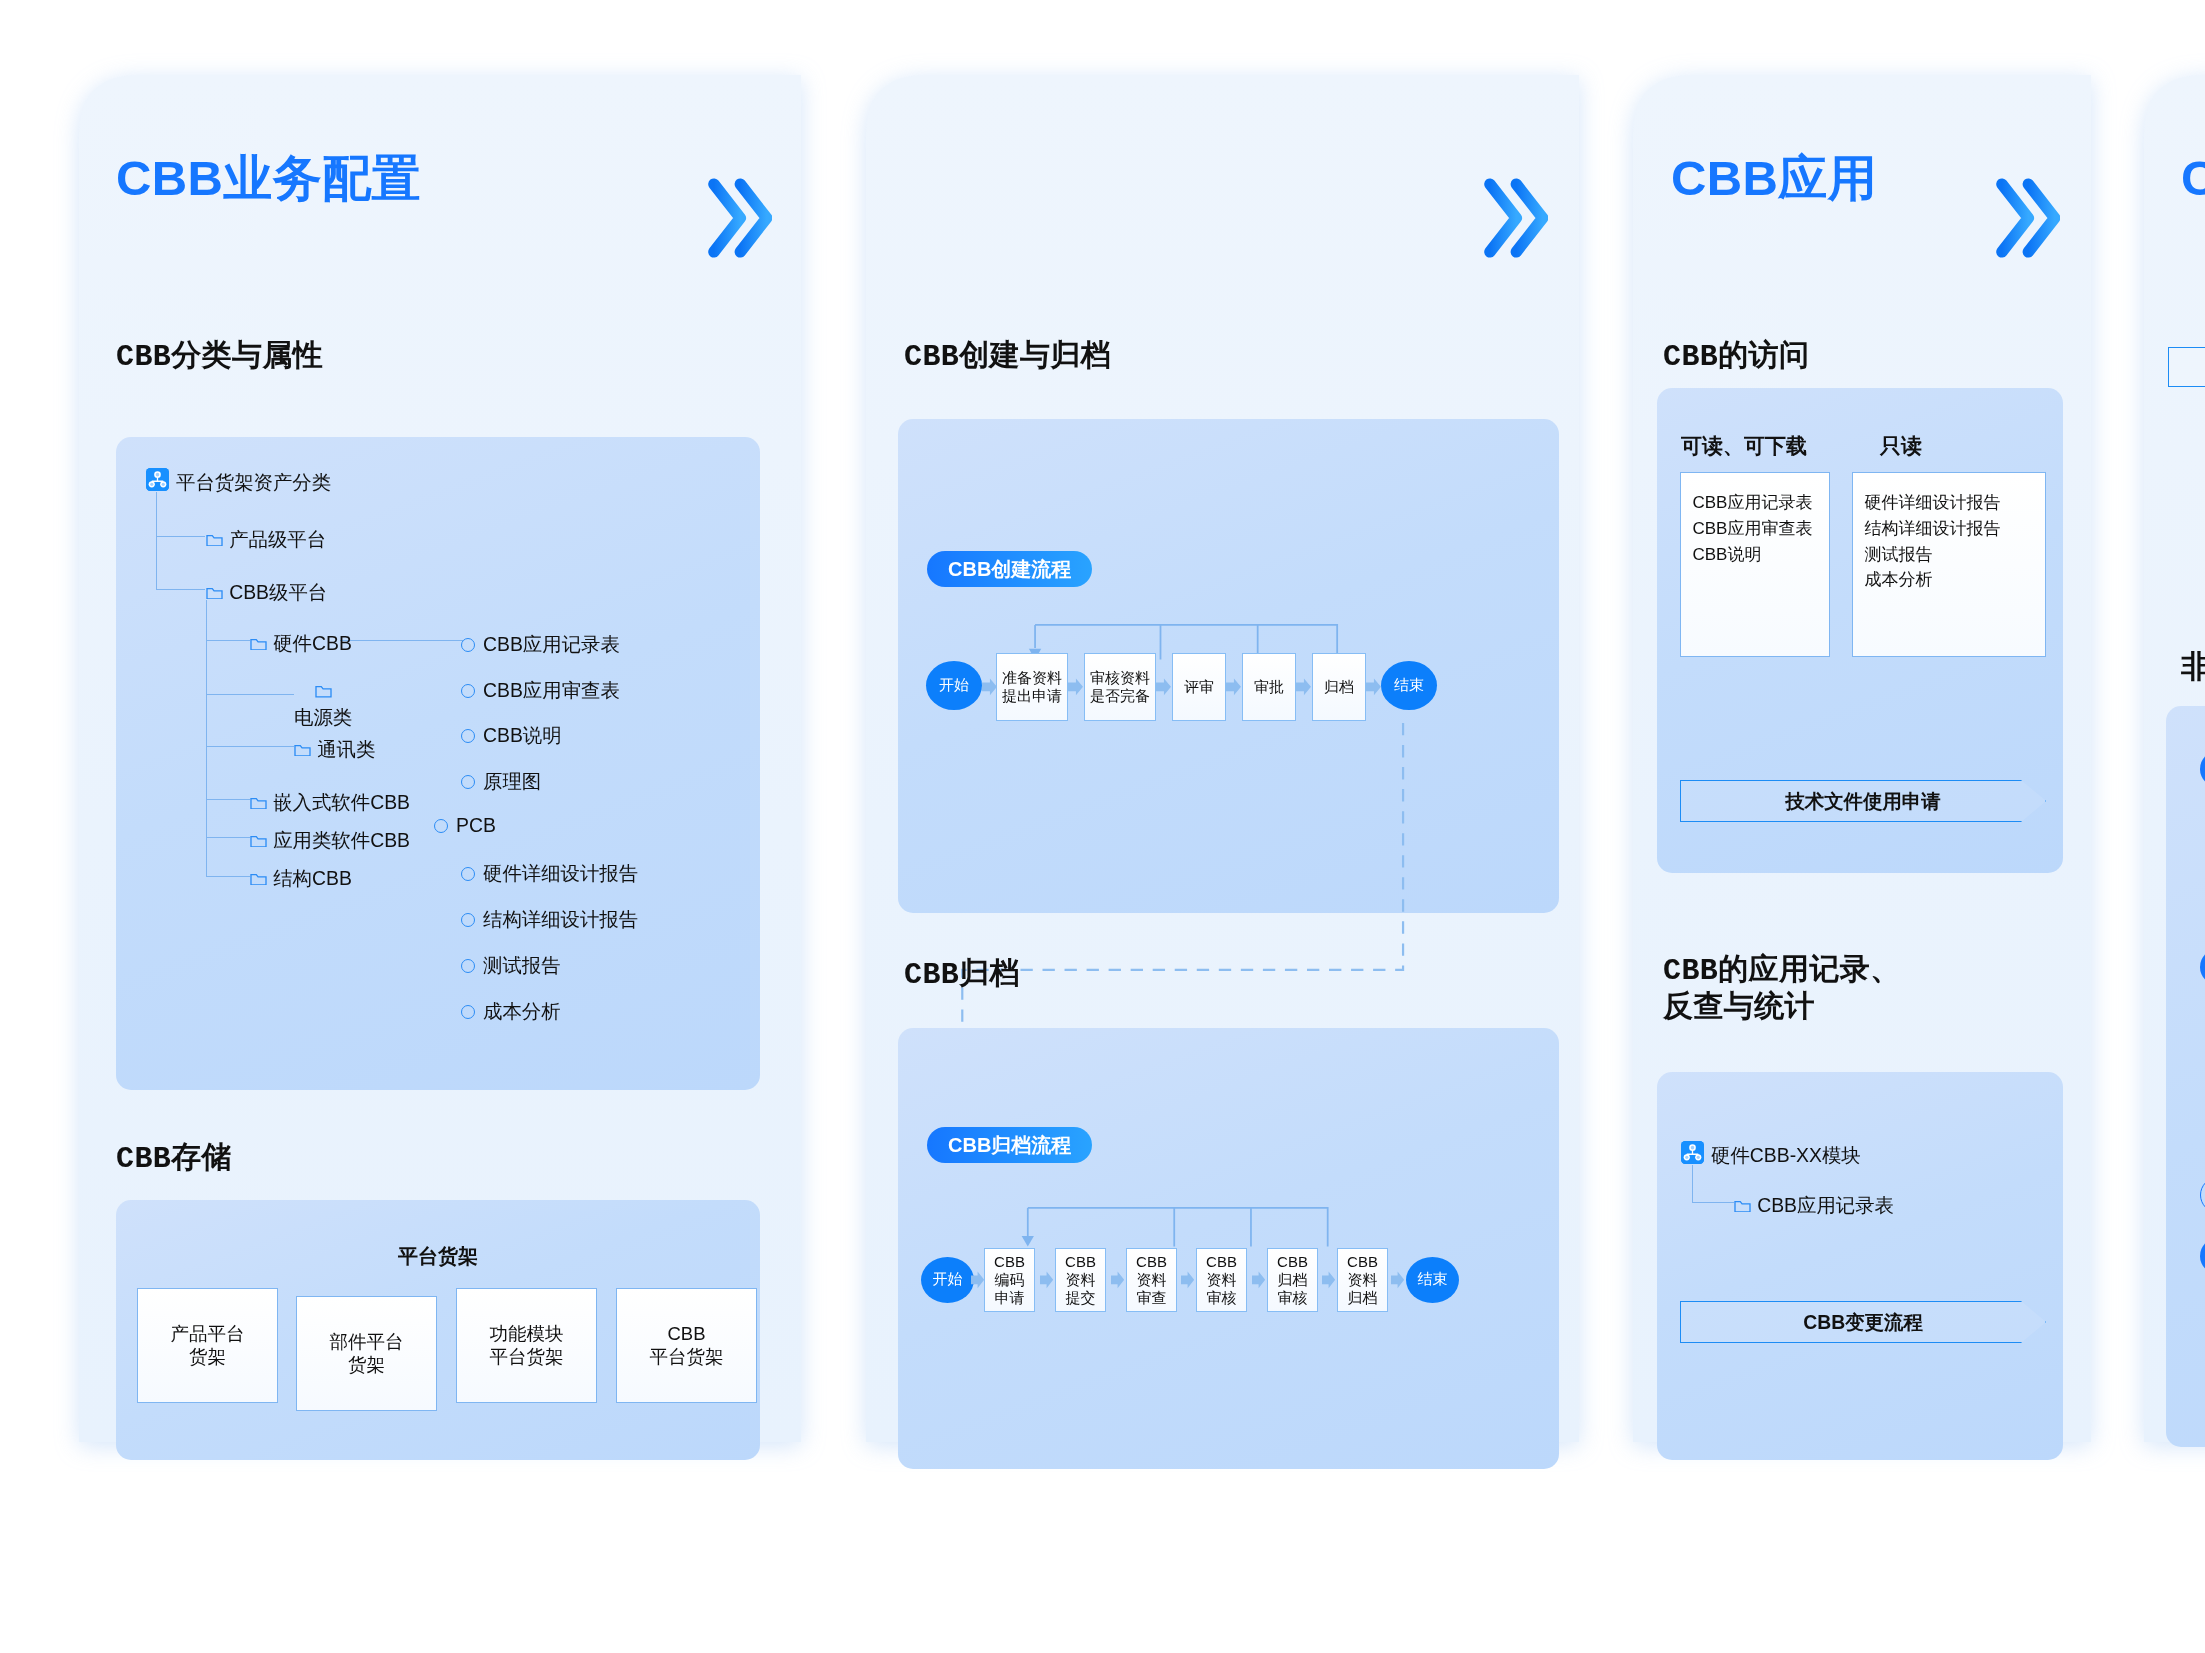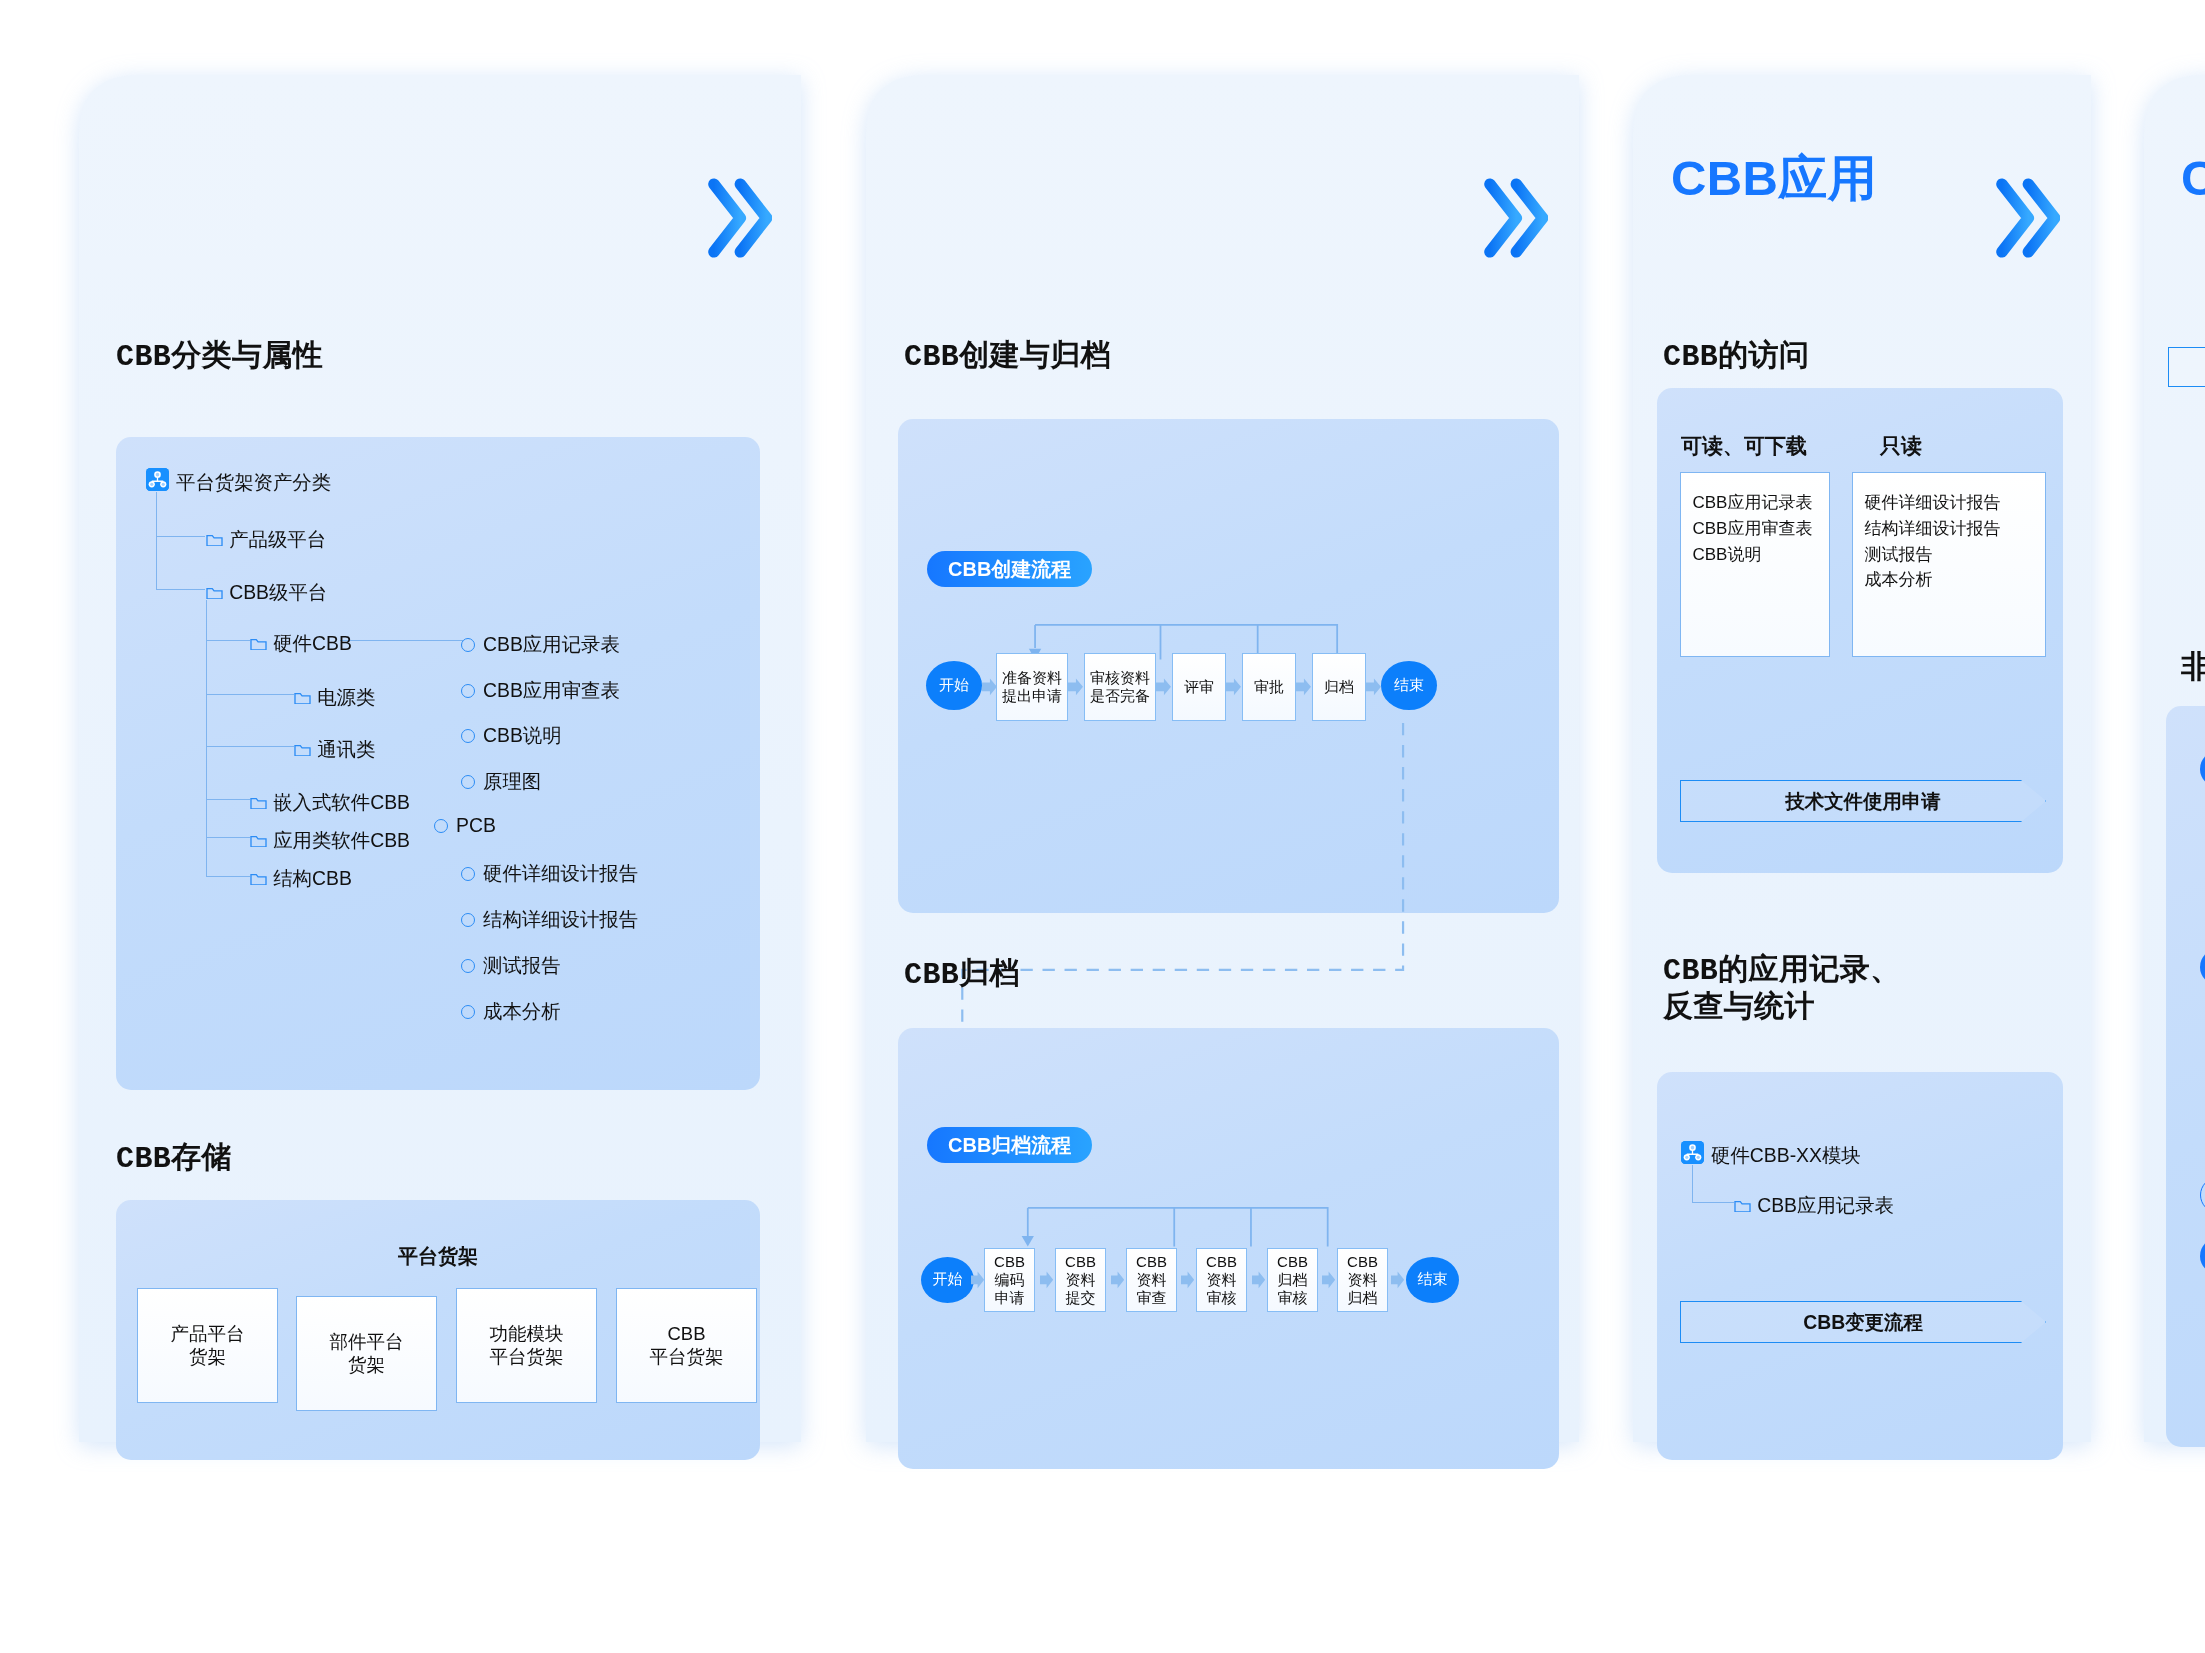--- a/index.html
+++ b/index.html
@@ -91,20 +91,21 @@
   .dashline svg { display:block; overflow:visible; }
 </style>
 </head>
 <body>
 
 <div class="stage">
 
   <div class="panel p1" style="left:79px; top:75px; width:722px; height:1367px;">
     <div class="panel-bg"></div>
   </div>
+  <div class="panel-title" style="left:116px; top:146px;">CBB业务配置</div>
 
   <div class="chev" style="left:706px; top:176px;">
     <svg viewBox="0 0 150 190">
       <defs>
           <linearGradient id="cg1" x1="0" y1="0" x2="1" y2="0">
         <stop offset="0" stop-color="#0b74f5"></stop>
             <stop offset="1" stop-color="#36a9ff"></stop>
           </linearGradient>
         </defs>
       <path d="M18 18 L78 95 L18 172" fill="none" stroke="url(#cg1)" stroke-width="26" stroke-linecap="round" stroke-linejoin="round"></path>
@@ -155,21 +156,21 @@
         <path d="M2 6 h12 l4 5 h18 v18 H2 Z" fill="none" stroke="#2b8cf5" stroke-width="3"></path>
       </svg>
     <span class="lbl">CBB级平台</span>
   </div>
   <div class="tnode" style="left:250px; top:630px;">
     <svg class="folder" viewBox="0 0 38 31">
         <path d="M2 6 h12 l4 5 h18 v18 H2 Z" fill="none" stroke="#2b8cf5" stroke-width="3"></path>
       </svg>
     <span class="lbl">硬件CBB</span>
   </div>
-  <div class="tnode" style="left:294px; top:684px;">
+  <div class="tnode" style="left:294px; top:684px;flex-direction:column;">
     <svg class="folder" viewBox="0 0 38 31">
         <path d="M2 6 h12 l4 5 h18 v18 H2 Z" fill="none" stroke="#2b8cf5" stroke-width="3"></path>
       </svg>
     <span class="lbl">电源类</span>
   </div>
   <div class="tnode" style="left:294px; top:736px;">
     <svg class="folder" viewBox="0 0 38 31">
         <path d="M2 6 h12 l4 5 h18 v18 H2 Z" fill="none" stroke="#2b8cf5" stroke-width="3"></path>
       </svg>
     <span class="lbl">通讯类</span>

